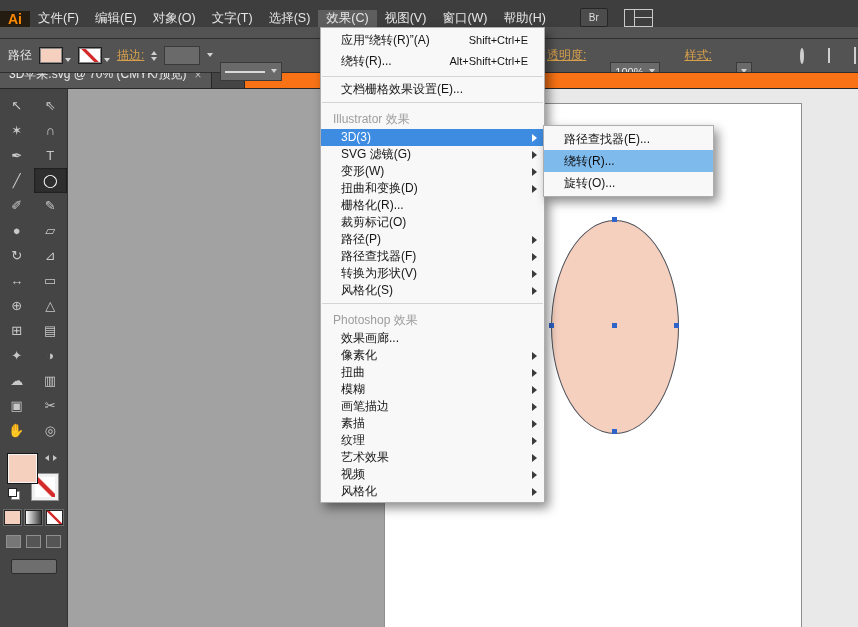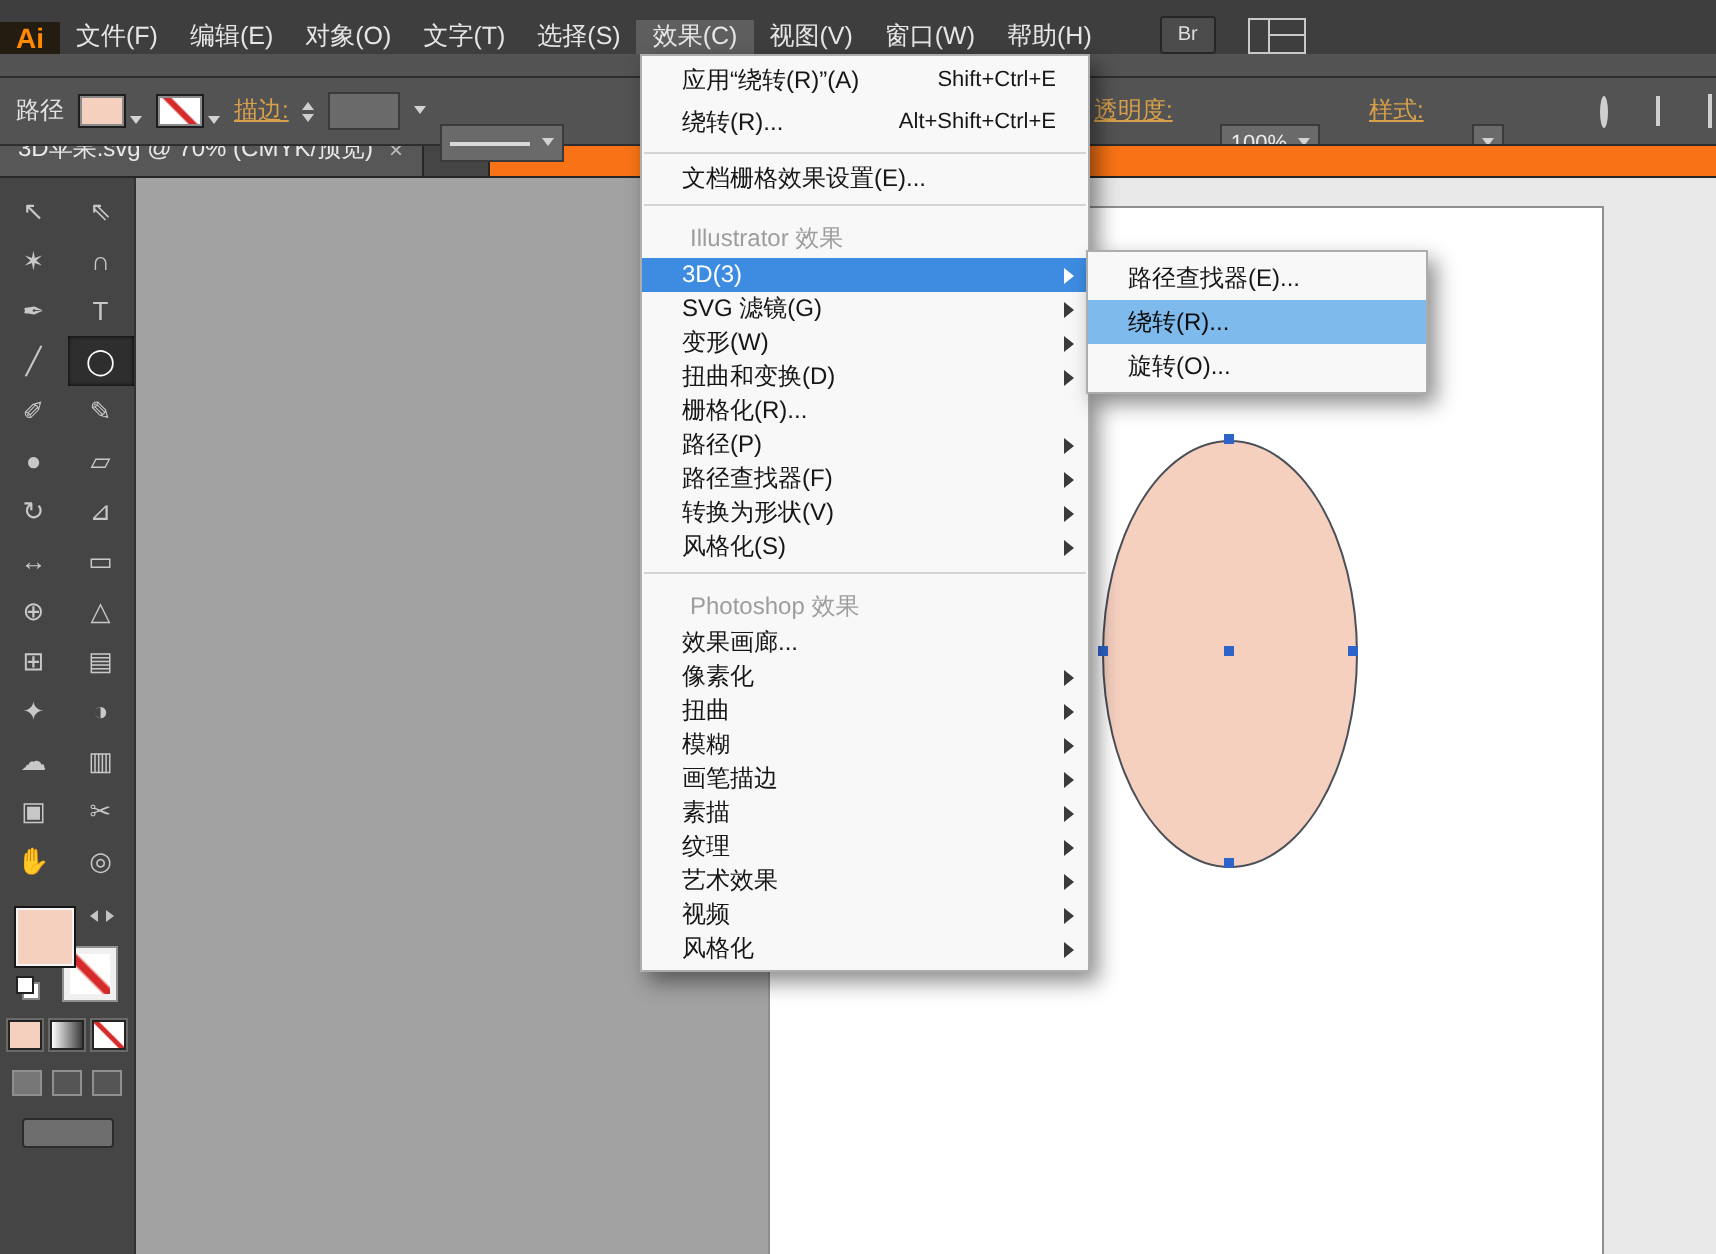--- a/index.html
+++ b/index.html
@@ -82,21 +82,21 @@
   #effects-menu{position:absolute;left:320px;top:27px;width:223px;background:#f8f8f8;border:1px solid #adadad;box-shadow:4px 5px 10px rgba(0,0,0,.45);padding:2px 0;z-index:20;font-size:12px;color:#161616;}
   .menu-row{position:relative;height:17px;line-height:17px;padding:0 16px 0 20px;display:flex;justify-content:space-between;white-space:nowrap;cursor:default;}
   #effects-menu > .menu-row:nth-child(1),
   #effects-menu > .menu-row:nth-child(2){height:21px;line-height:21px;}
   .menu-row .shortcut{margin-left:10px;font-size:11px;}
   .menu-row.highlighted{background:#3d8ce2;color:#fff;}
   .menu-row.has-arrow::after{content:"";position:absolute;right:7px;top:50%;margin-top:-4px;
     border-top:4px solid transparent;border-bottom:4px solid transparent;border-left:5px solid #3a3a3a;}
   .menu-row.highlighted.has-arrow::after{border-left-color:#fff;}
   .menu-row[data-type="sep"]{height:0;padding:0;margin:4px 1px;border-top:1px solid #d4d4d4;}
-  .menu-row[data-type="header"]{color:#9d9d9d;height:22px;line-height:25px;padding-left:24px;}
+  .menu-row[data-type="header"]{color:#9d9d9d;height:22px;line-height:25px;padding-left:12px;}
   
   #submenu-3d{position:absolute;left:543px;top:125px;width:169px;background:#f8f8f8;border:1px solid #adadad;box-shadow:4px 5px 10px rgba(0,0,0,.45);padding:2px 0;z-index:21;font-size:12px;color:#161616;}
   .sub-row{height:22px;line-height:22px;padding:0 14px 0 20px;white-space:nowrap;cursor:default;}
   .sub-row.highlighted{background:#7fbaec;color:#0b0b0b;}
 </style>
 </head>
 <body>
 
 <div id="menubar">
   <div id="logo">Ai</div>
@@ -401,20 +401,24 @@
     <div class="menu-row has-arrow" data-type="item">
       <span class="mlabel">扭曲和变换(D)</span>
       <span class="shortcut"></span>
     </div>
 
     <div class="menu-row" data-type="item">
       <span class="mlabel">栅格化(R)...</span>
       <span class="shortcut"></span>
     </div>
 
+    <div class="menu-row" data-type="item">
+      <span class="mlabel">裁剪标记(O)</span>
+      <span class="shortcut"></span>
+    </div>
 
     <div class="menu-row has-arrow" data-type="item">
       <span class="mlabel">路径(P)</span>
       <span class="shortcut"></span>
     </div>
 
     <div class="menu-row has-arrow" data-type="item">
       <span class="mlabel">路径查找器(F)</span>
       <span class="shortcut"></span>
     </div>

